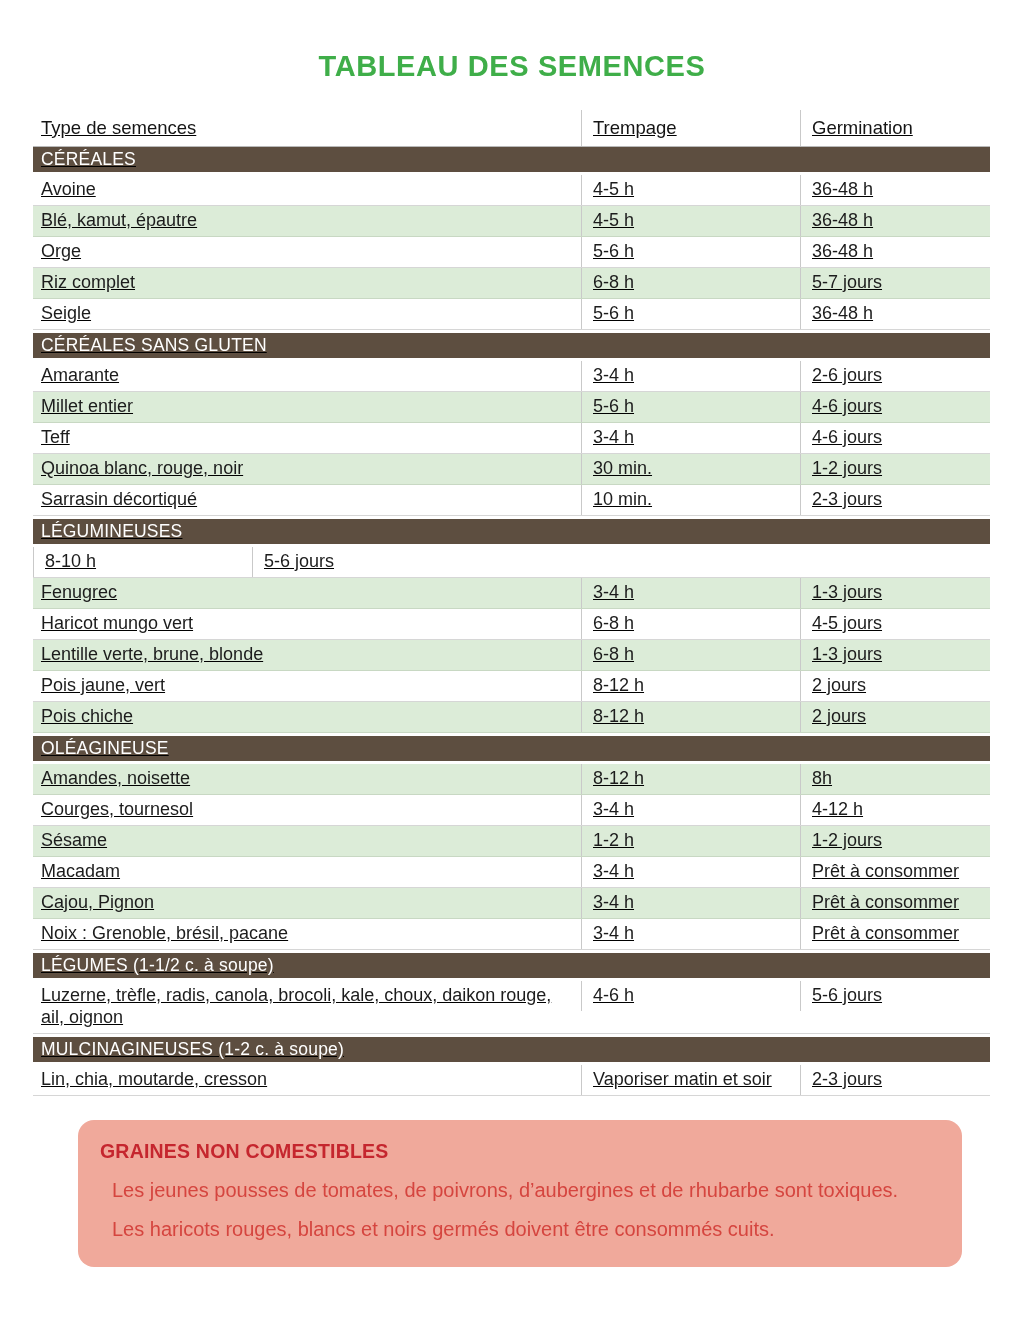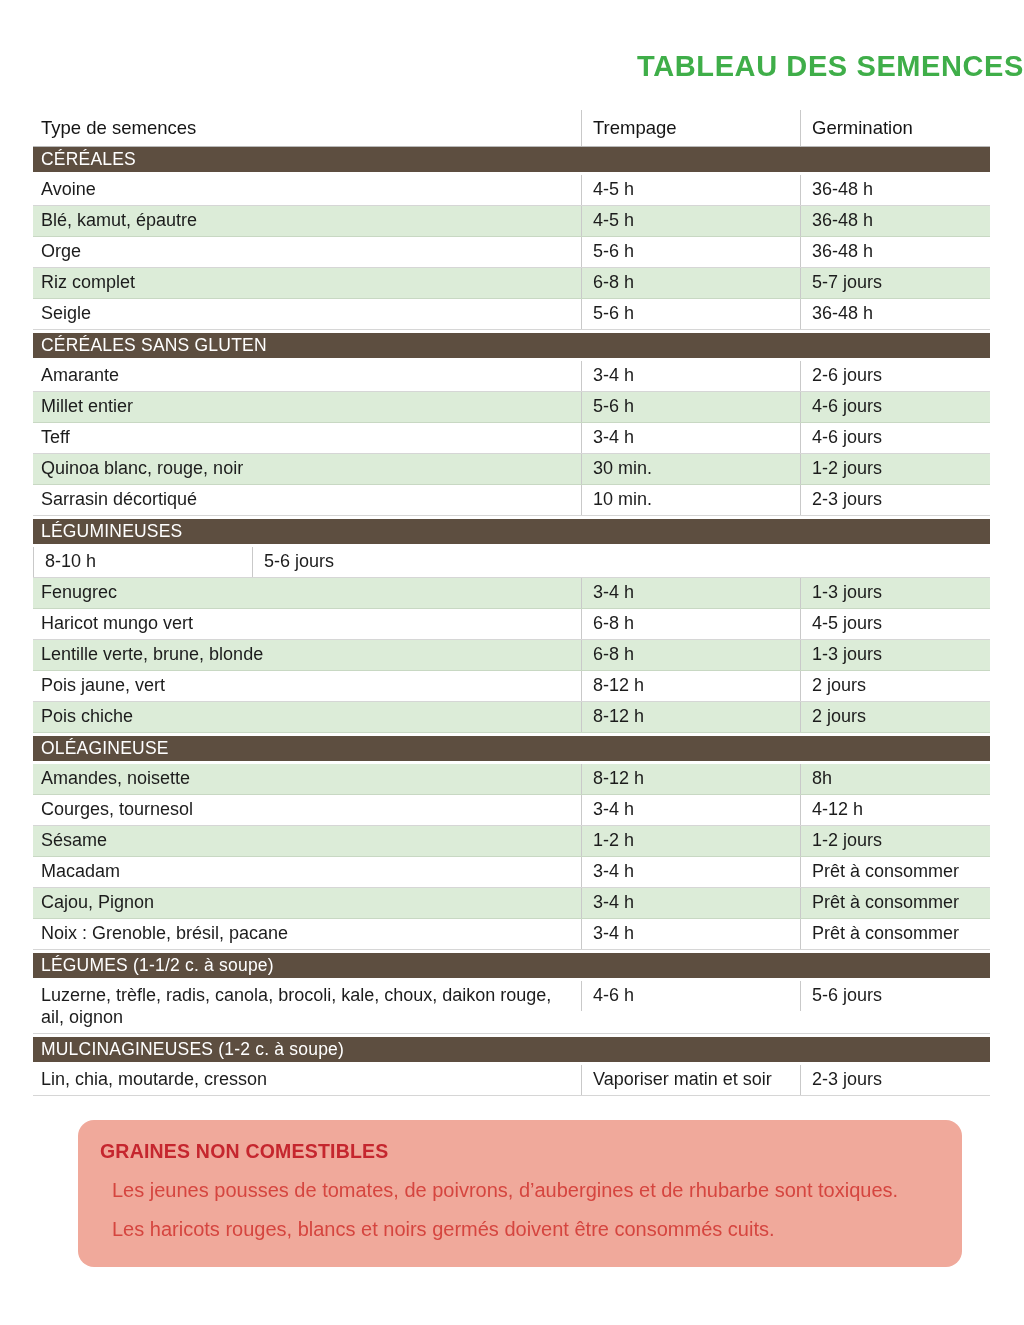--- a/index.html
+++ b/index.html
@@ -19,29 +19,30 @@
     width: 1024px;
     height: 1325px;
     background: #ffffff;
     font-family: "Liberation Sans", sans-serif;
     overflow: hidden;
     position: relative;
   }
   .page-title {
     margin: 0;
     padding-top: 50px;
-    text-align: right;
+    text-align: center;
     font-size: 29px;
     font-weight: bold;
     letter-spacing: 0.6px;
     color: var(--title-green);
   }
   .table-wrap {
     margin: 27px 34px 0 33px;
     width: 957px;
+    text-decoration: underline;
   }
   .thead {
     display: flex;
     align-items: stretch;
     height: 37px;
     border-bottom: 1px solid #b9b9b9;
   }
   .th {
     display: flex;
     align-items: center;

